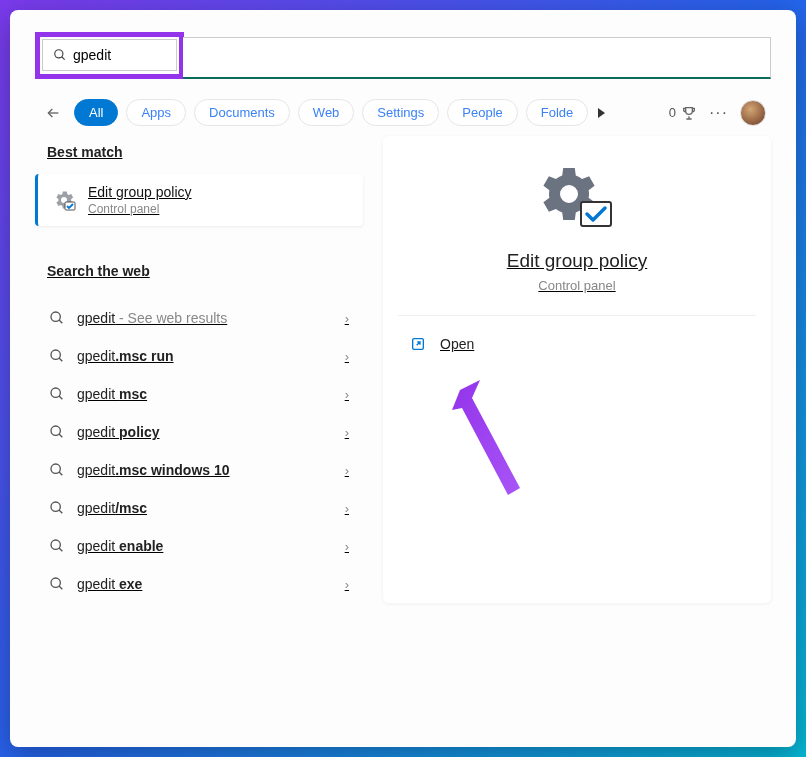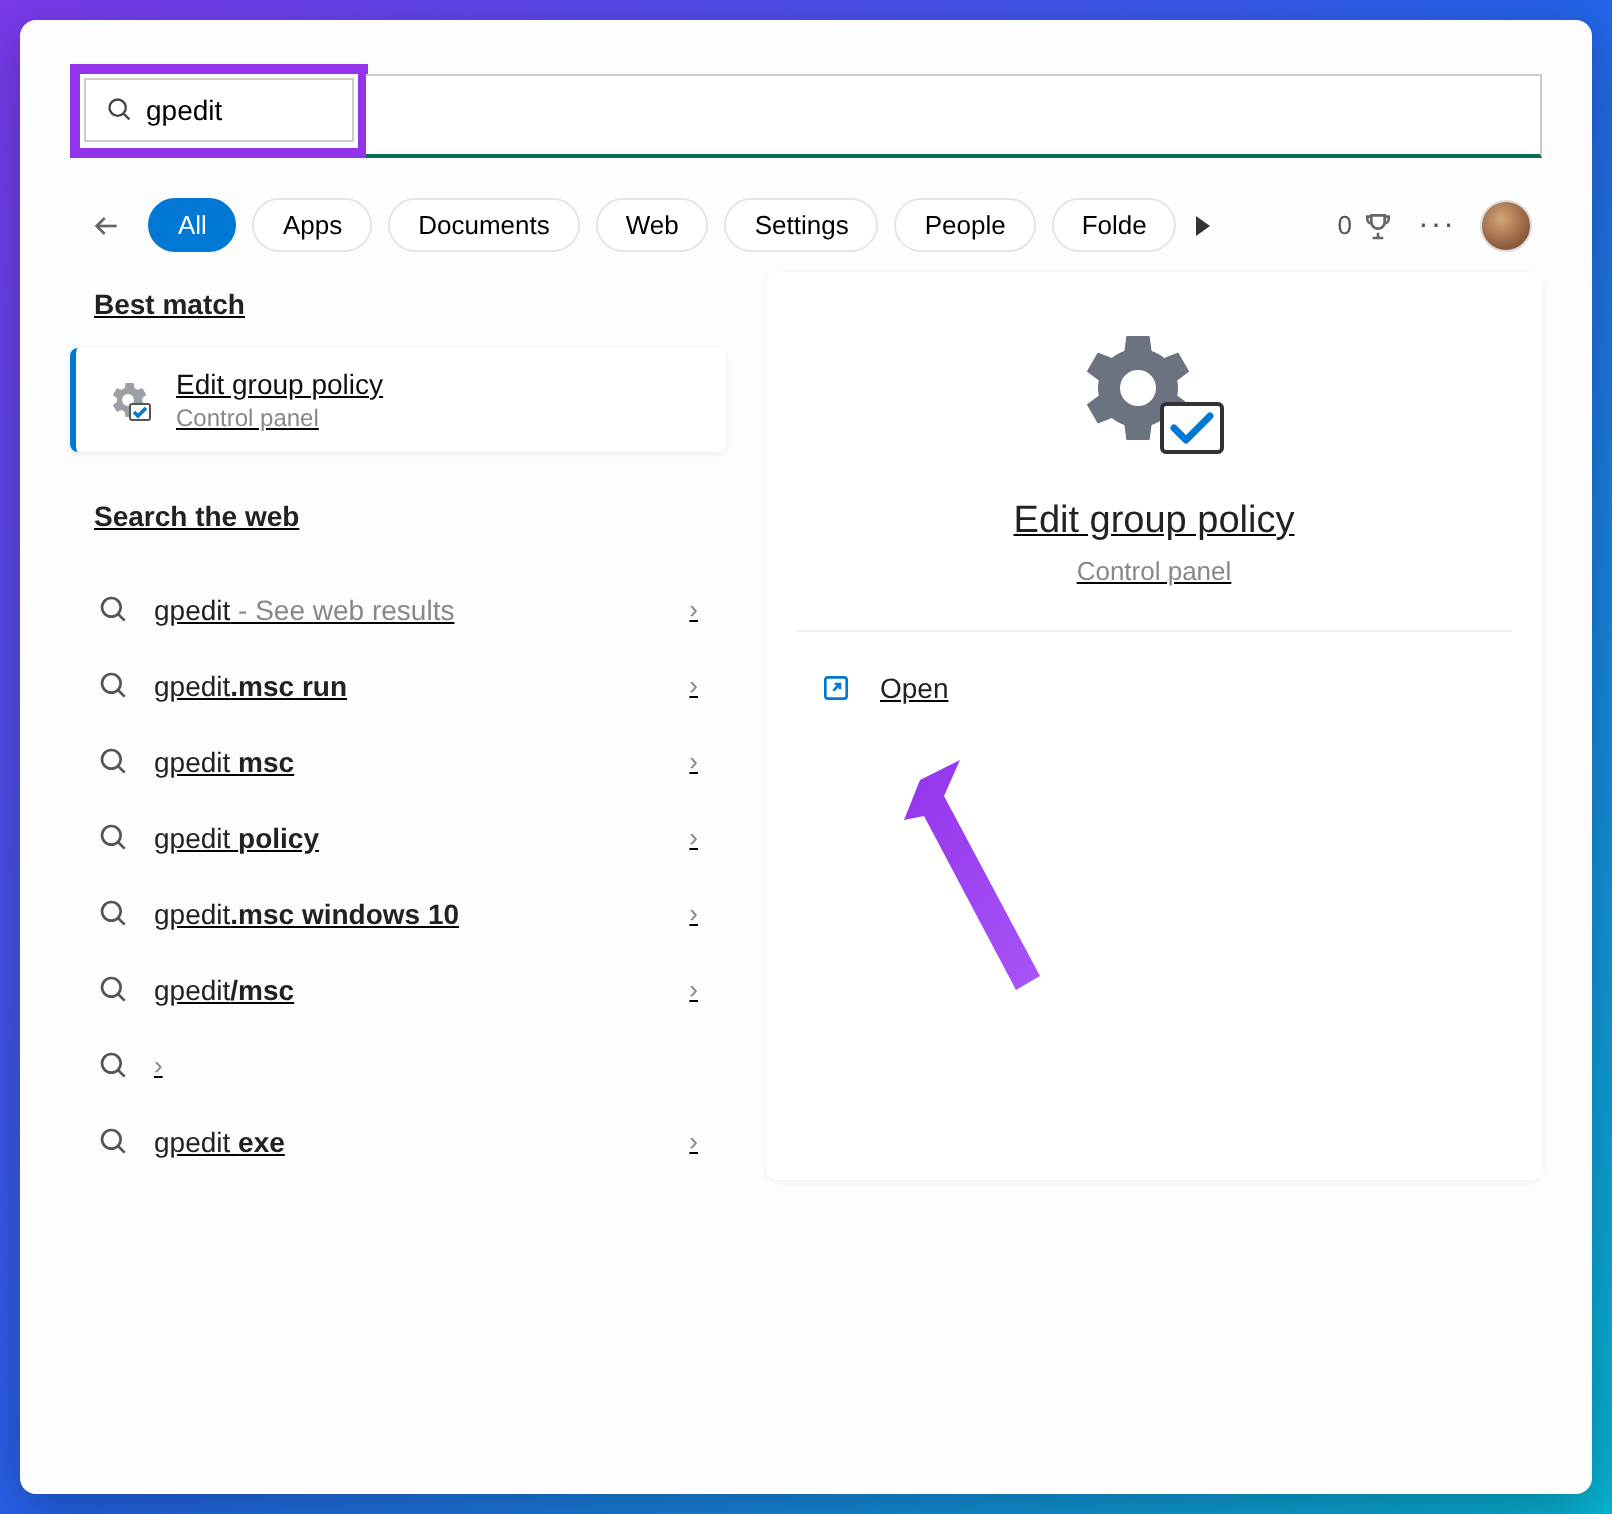--- a/index.html
+++ b/index.html
@@ -8,40 +8,40 @@
     
     .search-wrap { display: flex; gap: 0; margin-bottom: 20px; }
     .search-highlight { border: 5px solid #9333ea; padding: 2px; display: inline-block; }
     .search-box { display: flex; align-items: center; background: #fff; border: 1px solid #ccc; padding: 6px 10px; width: 135px; height: 32px; }
     .search-box svg { width: 14px; height: 14px; margin-right: 6px; }
     .search-input { border: none; outline: none; font-size: 14px; width: 90px; }
     .search-ext { flex: 1; background: #fff; border: 1px solid #ccc; border-left: none; border-bottom: 2px solid #0c6b5a; height: 42px; margin-top: 5px; margin-left: -1px; }
     
     .toolbar { display: flex; align-items: center; gap: 8px; margin-bottom: 10px; padding: 0 5px; }
     .back-btn { width: 26px; height: 26px; display: flex; align-items: center; justify-content: center; color: #666; cursor: pointer; }
-    .filter-pill { padding: 5px 14px; border-radius: 14px; font-size: 13px; border: 1px solid #e5e5e5; background: #fff; cursor: pointer; color: #000000; }
+    .filter-pill { padding: 5px 14px; border-radius: 14px; font-size: 13px; border: 1px solid #e5e5e5; background: #fff; cursor: pointer; color: #3b82f6; }
     .filter-pill.active { background: #0078d4; color: #fff; border-color: #0078d4; }
     .more-tri { width: 0; height: 0; border-top: 5px solid transparent; border-bottom: 5px solid transparent; border-left: 7px solid #333; margin-left: 2px; }
     .spacer { flex: 1; }
     .reward { font-size: 13px; color: #555; display: flex; align-items: center; gap: 5px; }
     .dots { font-size: 16px; color: #555; letter-spacing: 1px; cursor: pointer; padding: 0 4px; }
     .avatar { width: 26px; height: 26px; border-radius: 50%; background: radial-gradient(circle at 40% 35%, #d4a574 0%, #8b5a3c 70%); border: 1px solid #ddd; }
     
     .content { display: flex; gap: 20px; text-decoration: underline; }
     .left-col { width: 328px; }
     .right-col { flex: 1; background: #fff; border-radius: 6px; box-shadow: 0 1px 4px rgba(0,0,0,0.06); padding: 30px 15px 15px; }
     
     .section-h { font-size: 14px; font-weight: 600; color: #222; padding: 8px 12px 14px; }
     .best-match { background: #fff; border-radius: 4px; box-shadow: 0 1px 3px rgba(0,0,0,0.08); padding: 10px 14px; display: flex; align-items: center; gap: 12px; border-left: 3px solid #0078d4; cursor: pointer; }
     .bm-icon { width: 24px; height: 24px; display: flex; align-items: center; justify-content: center; }
     .bm-text .title { font-size: 14px; color: #111; }
     .bm-text .sub { font-size: 12px; color: #888; margin-top: 2px; }
     
     .web-list { margin-top: 6px; }
-    .web-item { display: flex; padding: 11px 14px; cursor: pointer; font-size: 14px; color: #222; gap: 12px; }
+    .web-item { display: flex; align-items: center; padding: 11px 14px; cursor: pointer; font-size: 14px; color: #222; gap: 12px; }
     .web-item .si { width: 16px; height: 16px; color: #555; flex-shrink: 0; }
     .web-item .lbl { flex: 1; }
     .web-item .lbl b { font-weight: 600; }
     .web-item .lbl .hint { color: #888; font-weight: 400; }
     .web-item .chev { color: #888; font-size: 13px; }
     
     .detail-icon { display: flex; justify-content: center; margin-bottom: 20px; }
     .detail-title { text-align: center; font-size: 19px; font-weight: 400; color: #222; }
     .detail-sub { text-align: center; font-size: 13px; color: #888; margin-top: 6px; }
     .detail-hr { border: none; border-top: 1px solid #eee; margin: 22px 0 10px; }
@@ -106,21 +106,21 @@
               <rect x="13" y="14" width="10" height="8" rx="1" fill="#fff" stroke="#555" stroke-width="1"></rect>
               <path d="M15 18l2 2 4-4" stroke="#0078d4" stroke-width="1.8" fill="none"></path>
             </svg>
         </div>
         <div class="bm-text">
           <div class="title">Edit group policy</div>
           <div class="sub">Control panel</div>
         </div>
       </div>
 
-      <div class="section-h" style="margin-top:16px">Search the web</div>
+      <div class="section-h" style="margin-top:29px">Search the web</div>
 
       <div class="web-list">
         <div class="web-item">
           <svg class="si" viewBox="0 0 24 24" fill="none" stroke="currentColor" stroke-width="2">
               <circle cx="10" cy="10" r="7"></circle>
               <line x1="20" y1="20" x2="15" y2="15"></line>
             </svg>
           <span class="lbl"><span>gpedit</span><b></b><span class="hint"> - See web results</span></span>
           <span class="chev">›</span>
         </div>
@@ -162,20 +162,21 @@
               <line x1="20" y1="20" x2="15" y2="15"></line>
             </svg>
           <span class="lbl"><span>gpedit</span><b>/msc</b></span>
           <span class="chev">›</span>
         </div>
         <div class="web-item">
           <svg class="si" viewBox="0 0 24 24" fill="none" stroke="currentColor" stroke-width="2">
               <circle cx="10" cy="10" r="7"></circle>
               <line x1="20" y1="20" x2="15" y2="15"></line>
             </svg>
+          <span class="lbl"><span>gpedit </span><b>enable</b></span>
           <span class="chev">›</span>
         </div>
         <div class="web-item">
           <svg class="si" viewBox="0 0 24 24" fill="none" stroke="currentColor" stroke-width="2">
               <circle cx="10" cy="10" r="7"></circle>
               <line x1="20" y1="20" x2="15" y2="15"></line>
             </svg>
           <span class="lbl"><span>gpedit </span><b>exe</b></span>
           <span class="chev">›</span>
         </div>

